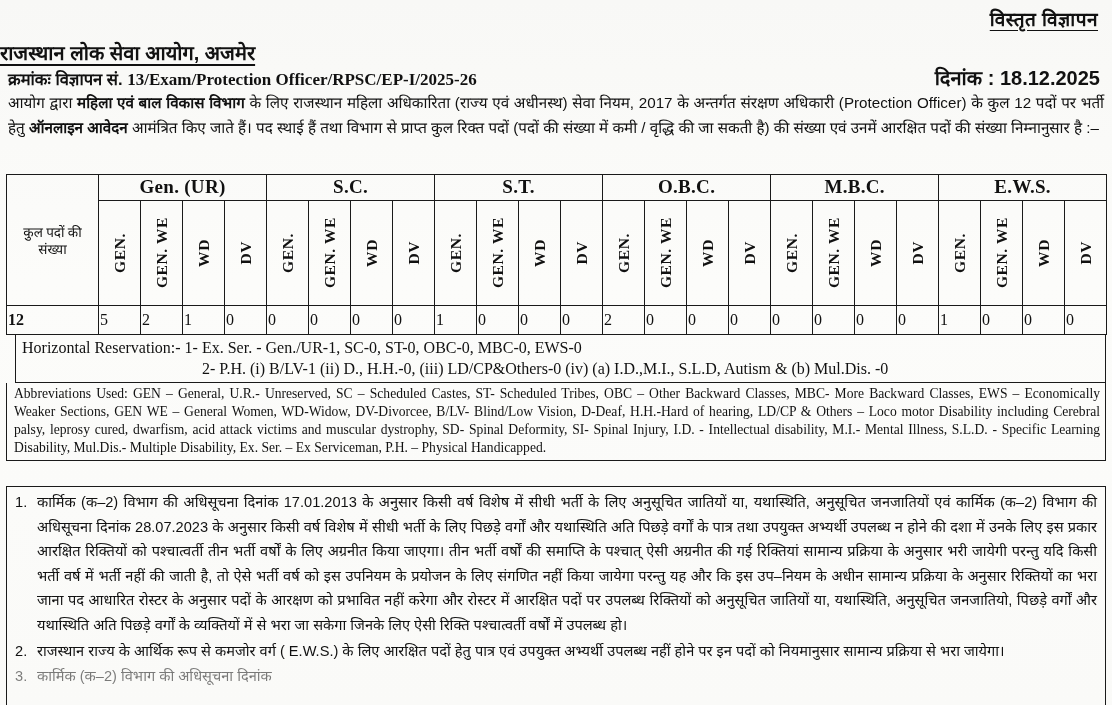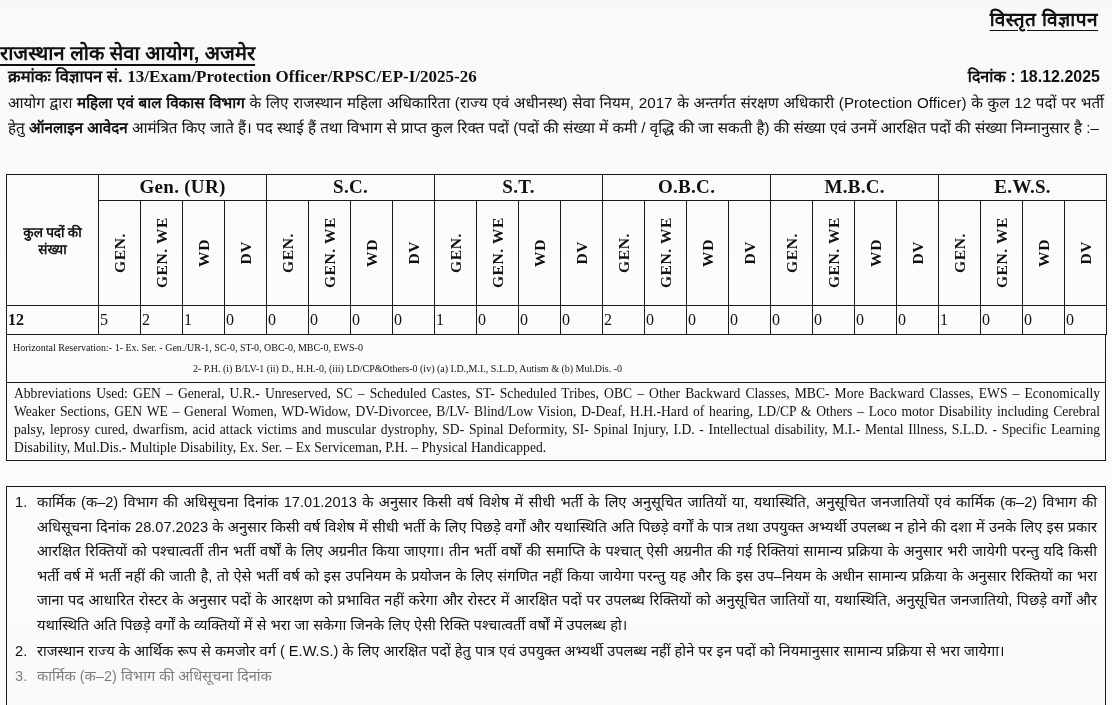--- a/index.html
+++ b/index.html
@@ -63,21 +63,21 @@
     font-size: 16.5px;
     font-weight: 700;
     text-align: right;
   }
   .ref-no .ref-num {
     font-family: "Liberation Serif", serif;
     font-size: 17px;
     font-weight: 700;
   }
   .ref-date {
-    font-size: 16px;
+    font-size: 20px;
     font-weight: 700;
     white-space: nowrap;
   }
 
   
   .intro {
     position: absolute;
     top: 90px;
     left: 8px;
     width: 1096px;
@@ -103,21 +103,21 @@
   }
   table.grid th, table.grid td {
     border: 1px solid #1a1a1a;
     vertical-align: middle;
     font-family: "Liberation Serif", serif;
   }
   th.total-head {
     width: 92px;
     font-family: "Liberation Sans", sans-serif;
     font-size: 13.5px;
-    font-weight: 700;
+    font-weight: 400;
     line-height: 17px;
     vertical-align: top;
     padding-top: 3px;
     margin-left: 42px;
   }
   th.cat-head {
     font-size: 19px;
     font-weight: 700;
     height: 22px;
     padding: 1px 0 2px 0;
@@ -149,22 +149,23 @@
     height: 26px;
     font-weight: 400;
   }
 
   
   .hr-box {
     border: 1px solid #1a1a1a;
     border-top: none;
     padding: 2px 0 3px 6px;
     font-family: "Liberation Serif", serif;
-    font-size: 10px;
+    font-size: 16px;
     line-height: 21px;
+    margin-left: 9px;
   }
   .hr-line2 {
     padding-left: 180px;
   }
 
   
   .abbr-box {
     border: 1px solid #1a1a1a;
     border-top: none;
     padding: 2px 5px 3px 7px;

